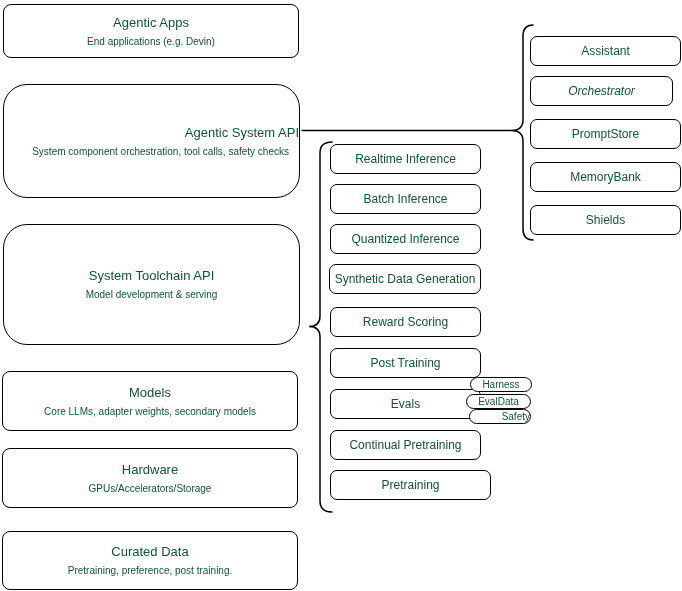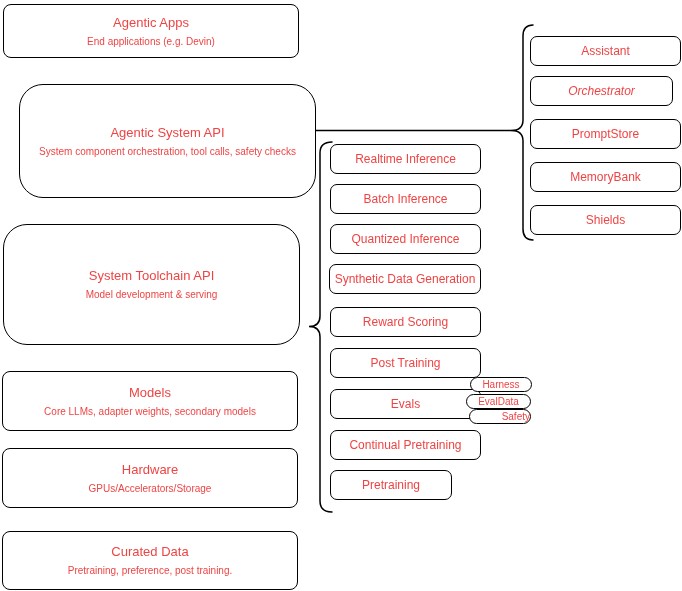--- a/index.html
+++ b/index.html
@@ -6,21 +6,21 @@
     margin: 0;
     padding: 0;
     background: #ffffff;
   }
   .canvas {
     position: relative;
     width: 682px;
     height: 591px;
     background: #ffffff;
     font-family: "Liberation Sans", sans-serif;
-    color: #ef4444;
+    color: #14532d;
     overflow: hidden;
   }
   .overlay {
     position: absolute;
     left: 0;
     top: 0;
     pointer-events: none;
   }
   .overlay path {
     fill: none;
@@ -78,21 +78,21 @@
     <path d="M302,130.5 L511,130.5"></path>
     <path d="M533,25 Q523,25 523,36 L523,120 Q523,130.5 511,130.5 Q523,130.5 523,141 L523,229 Q523,240 533,240"></path>
     <path d="M332,142 Q320,142 320,153 L320,316 Q320,326.5 309,326.5 Q320,326.5 320,337 L320,501 Q320,512 332,512"></path>
   </svg>
 
   <div class="node r-small" style="left:3px; top:4px; width:296px; height:54px;">
     <div class="title">Agentic Apps</div>
     <div class="subtitle">End applications (e.g. Devin)</div>
   </div>
 
-  <div class="node r-large" style="left:19px; top:84px; width:297px; height:114px;">
+  <div class="node r-large" style="left:3px; top:84px; width:297px; height:114px;align-items:flex-end;">
     <div class="title">Agentic System API</div>
     <div class="subtitle">System component orchestration, tool calls, safety checks</div>
   </div>
 
   <div class="node r-large" style="left:3px; top:224px; width:297px; height:121px;">
     <div class="title">System Toolchain API</div>
     <div class="subtitle">Model development &amp; serving</div>
   </div>
 
   <div class="node r-small" style="left:2px; top:371px; width:296px; height:60px;">
@@ -127,21 +127,21 @@
   </div>
   <div class="node r-leaf leaf" style="left:330px; top:348px; width:151px; height:30px;">
     <span>Post Training</span>
   </div>
   <div class="node r-leaf leaf" style="left:330px; top:389px; width:151px; height:30px;">
     <span>Evals</span>
   </div>
   <div class="node r-leaf leaf" style="left:330px; top:430px; width:151px; height:30px;">
     <span>Continual Pretraining</span>
   </div>
-  <div class="node r-leaf leaf" style="left:330px; top:470px; width:122px; height:30px;">
+  <div class="node r-leaf leaf" style="left:330px; top:470px; width:161px; height:30px;">
     <span>Pretraining</span>
   </div>
 
   <div class="pill" style="left:470px; top:377px; width:62px; height:15px;">
     <span>Harness</span>
   </div>
   <div class="pill" style="left:466px; top:394px; width:65px; height:15px;">
     <span>EvalData</span>
   </div>
   <div class="pill" style="left:469px; top:409px; width:62px; height:15px;justify-content:flex-end;">

